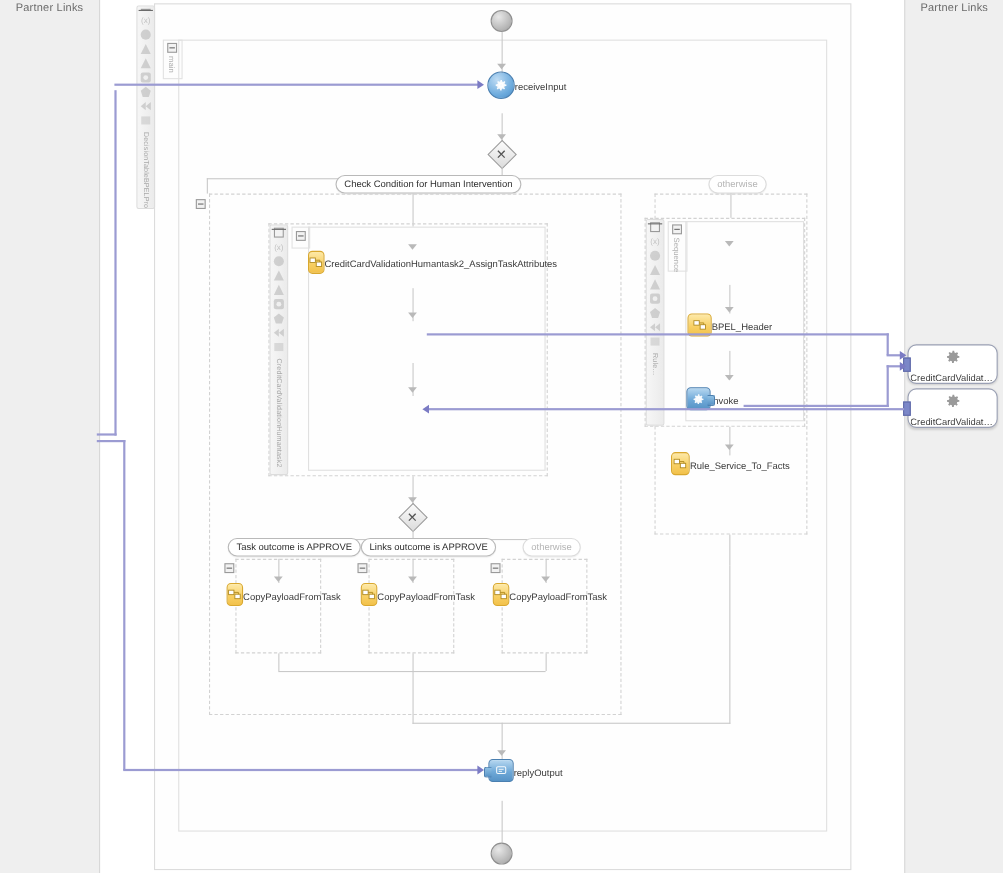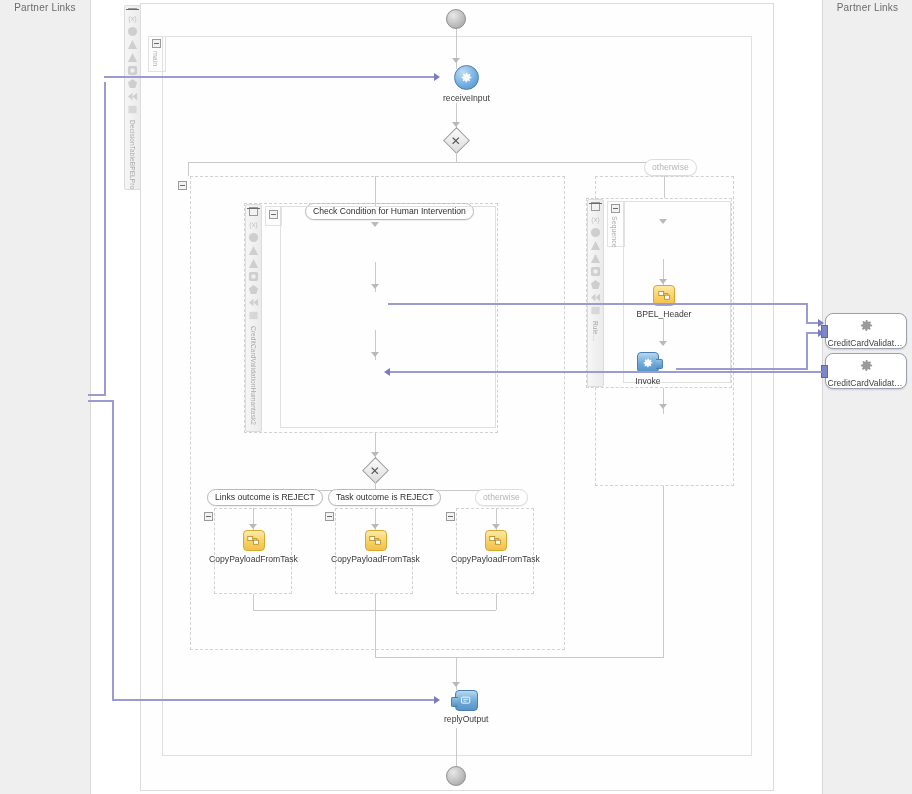--- a/index.html
+++ b/index.html
@@ -134,21 +134,21 @@
     writing-mode: vertical-rl;
     font-size: 7px;
     color: #b0b0b0;
     white-space: nowrap;
   }
 
   
   .node {
     position: absolute;
     display: flex;
-    flex-direction: column;
+    flex-direction: row;
     align-items: center;
   }
   .node .nlabel {
     margin-top: 3px;
     font-size: 8.6px;
     color: #3a3a3a;
     white-space: nowrap;
     line-height: 10px;
   }
 
@@ -373,21 +373,21 @@
     <span class="switch-diamond">
       <span class="xm">✕</span>
     </span>
   </div>
 
   <div class="vline" style="left:456px; top:152px; height:10px;"></div>
   <div class="hline" style="left:188px; top:162px; width:476px;"></div>
   <div class="vline" style="left:188px; top:162px; height:14px;"></div>
   <div class="vline" style="left:664px; top:162px; height:14px;"></div>
 
-  <div class="cond" style="left:305px; top:159px;margin-top:44px;">Check Condition for Human Intervention</div>
+  <div class="cond" style="left:305px; top:159px;">Check Condition for Human Intervention</div>
   <div class="cond otherwise" style="left:644px; top:159px;">otherwise</div>
 
   <div class="cbox" style="left:190px; top:176px; width:375px; height:474px;"></div>
   <span class="collapse" style="left:178px; top:181px;"></span>
 
   <div class="vline" style="left:375px; top:176px; height:30px;"></div>
 
   <div class="cbox" style="left:244px; top:203px; width:254px; height:230px;"></div>
   <div class="palette" style="left:245px; top:204px; height:228px;">
     <span class="collapse" style="position:static; margin-bottom:1px;"></span>
@@ -419,20 +419,30 @@
       </svg>
     <span class="vlabel">CreditCardValidationHumantask2</span>
   </div>
 
   <div class="vbox" style="left:265px; top:206px; width:17px; height:20px;">
     <span class="collapse" style="left:3px; top:3px;"></span>
   </div>
   <div class="cbox solid" style="left:280px; top:206px; width:216px; height:222px;"></div>
 
   <div class="arrow-d" style="left:371px; top:222px;"></div>
+  <div class="node" style="left:280px; top:228px; width:190px;">
+    <span class="assign-box">
+      <svg width="13" height="12" viewBox="0 0 16 14">
+        <rect x="1" y="1.5" width="6" height="5" fill="#fff" stroke="#b08a20" stroke-width="1"></rect>
+        <rect x="8" y="6" width="6" height="5" fill="#fff" stroke="#b08a20" stroke-width="1"></rect>
+        <path d="M7 4h5v2" stroke="#b08a20" stroke-width="1" fill="none"></path>
+      </svg>
+    </span>
+    <span class="nlabel">CreditCardValidationHumantask2_AssignTaskAttributes</span>
+  </div>
   <div class="vline" style="left:375px; top:262px; height:30px;"></div>
   <div class="arrow-d" style="left:371px; top:284px;"></div>
 
   <div class="vline" style="left:375px; top:330px; height:30px;"></div>
   <div class="arrow-d" style="left:371px; top:352px;"></div>
 
 
   <div class="vline" style="left:375px; top:433px; height:28px;"></div>
   <div class="arrow-d" style="left:371px; top:452px;"></div>
 
@@ -441,22 +451,22 @@
       <span class="xm">✕</span>
     </span>
   </div>
 
   <div class="vline" style="left:375px; top:482px; height:8px;"></div>
   <div class="hline" style="left:253px; top:490px; width:243px;"></div>
   <div class="vline" style="left:253px; top:490px; height:10px;"></div>
   <div class="vline" style="left:375px; top:490px; height:10px;"></div>
   <div class="vline" style="left:496px; top:490px; height:10px;"></div>
 
-  <div class="cond" style="left:207px; top:489px;">Links outcome is REJECT</div>
-  <div class="cond" style="left:328px; top:489px;">Task outcome is REJECT</div>
+  <div class="cond" style="left:207px; top:489px;">Task outcome is APPROVE</div>
+  <div class="cond" style="left:328px; top:489px;">Links outcome is APPROVE</div>
   <div class="cond otherwise" style="left:475px; top:489px;">otherwise</div>
 
   <div class="cbox" style="left:214px; top:508px; width:78px; height:86px;"></div>
   <span class="collapse" style="left:204px; top:512px;"></span>
   <div class="vline" style="left:253px; top:508px; height:22px;"></div>
   <div class="arrow-d" style="left:249px; top:524px;"></div>
   <div class="node" style="left:206px; top:530px; width:95px;">
     <span class="assign-box">
       <svg width="13" height="12" viewBox="0 0 16 14">
         <rect x="1" y="1.5" width="6" height="5" fill="#fff" stroke="#b08a20" stroke-width="1"></rect>
@@ -566,20 +576,30 @@
       <svg width="12" height="12" viewBox="0 0 24 24">
         <path fill="#ffffff" fill-opacity=".92" d="M12 8a4 4 0 100 8 4 4 0 000-8zm0 6.2A2.2 2.2 0 1112 9.8a2.2 2.2 0 010 4.4z"></path>
         <path fill="#ffffff" fill-opacity=".92" d="M21 13.2v-2.4l-2.4-.4a6.9 6.9 0 00-.7-1.7l1.4-2-1.7-1.7-2 1.4a6.9 6.9 0 00-1.7-.7L13.5 3h-2.4l-.4 2.4a6.9 6.9 0 00-1.7.7l-2-1.4-1.7 1.7 1.4 2a6.9 6.9 0 00-.7 1.7L3 10.8v2.4l2.4.4c.17.6.4 1.17.7 1.7l-1.4 2 1.7 1.7 2-1.4c.53.3 1.1.53 1.7.7l.4 2.4h2.4l.4-2.4c.6-.17 1.17-.4 1.7-.7l2 1.4 1.7-1.7-1.4-2c.3-.53.53-1.1.7-1.7l2.4-.4z"></path>
       </svg>
     </span>
     <span class="nlabel">Invoke</span>
   </div>
   <div class="vline" style="left:663px; top:388px; height:26px;"></div>
   <div class="arrow-d" style="left:659px; top:404px;"></div>
 
+  <div class="node" style="left:610px; top:411px; width:108px;">
+    <span class="assign-box">
+      <svg width="13" height="12" viewBox="0 0 16 14">
+        <rect x="1" y="1.5" width="6" height="5" fill="#fff" stroke="#b08a20" stroke-width="1"></rect>
+        <rect x="8" y="6" width="6" height="5" fill="#fff" stroke="#b08a20" stroke-width="1"></rect>
+        <path d="M7 4h5v2" stroke="#b08a20" stroke-width="1" fill="none"></path>
+      </svg>
+    </span>
+    <span class="nlabel">Rule_Service_To_Facts</span>
+  </div>
 
   <div class="vline" style="left:663px; top:486px; height:28px;"></div>
 
   <div class="vline" style="left:375px; top:650px; height:8px;"></div>
   <div class="hline" style="left:375px; top:657px; width:289px;"></div>
   <div class="vline" style="left:663px; top:514px; height:144px;"></div>
   <div class="vline" style="left:456px; top:657px; height:33px;"></div>
   <div class="arrow-d" style="left:452px; top:682px;"></div>
 
   <div class="node" style="left:444px; top:690px;">

